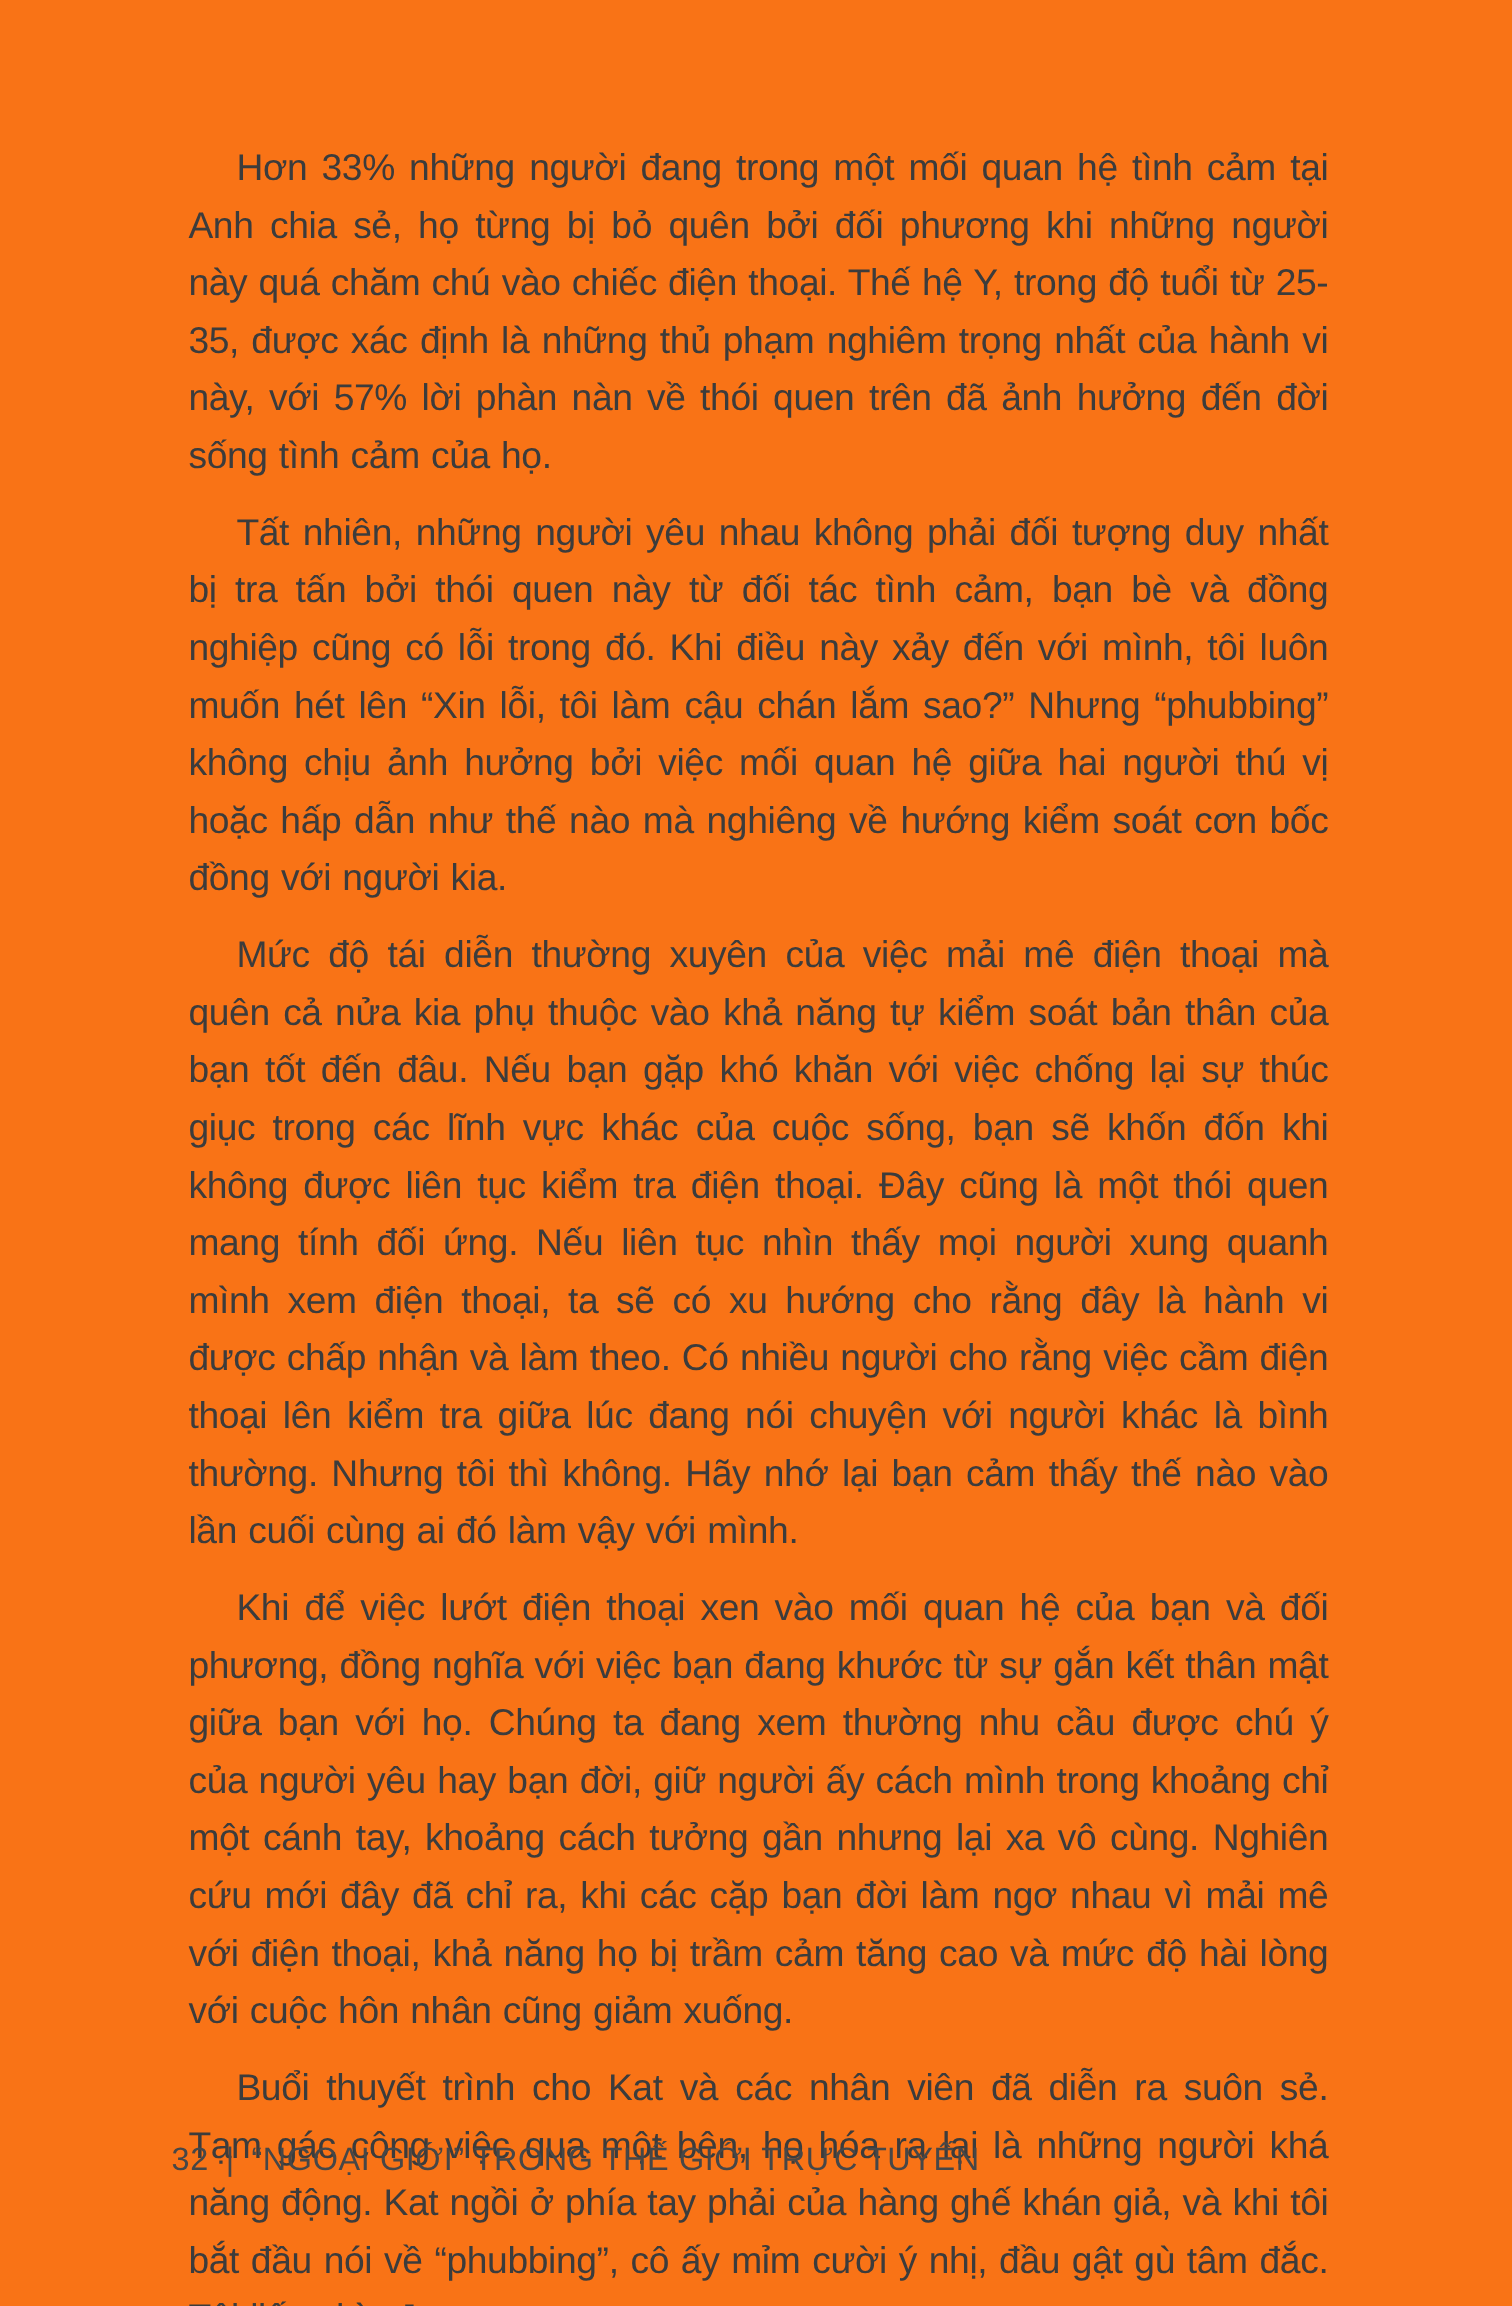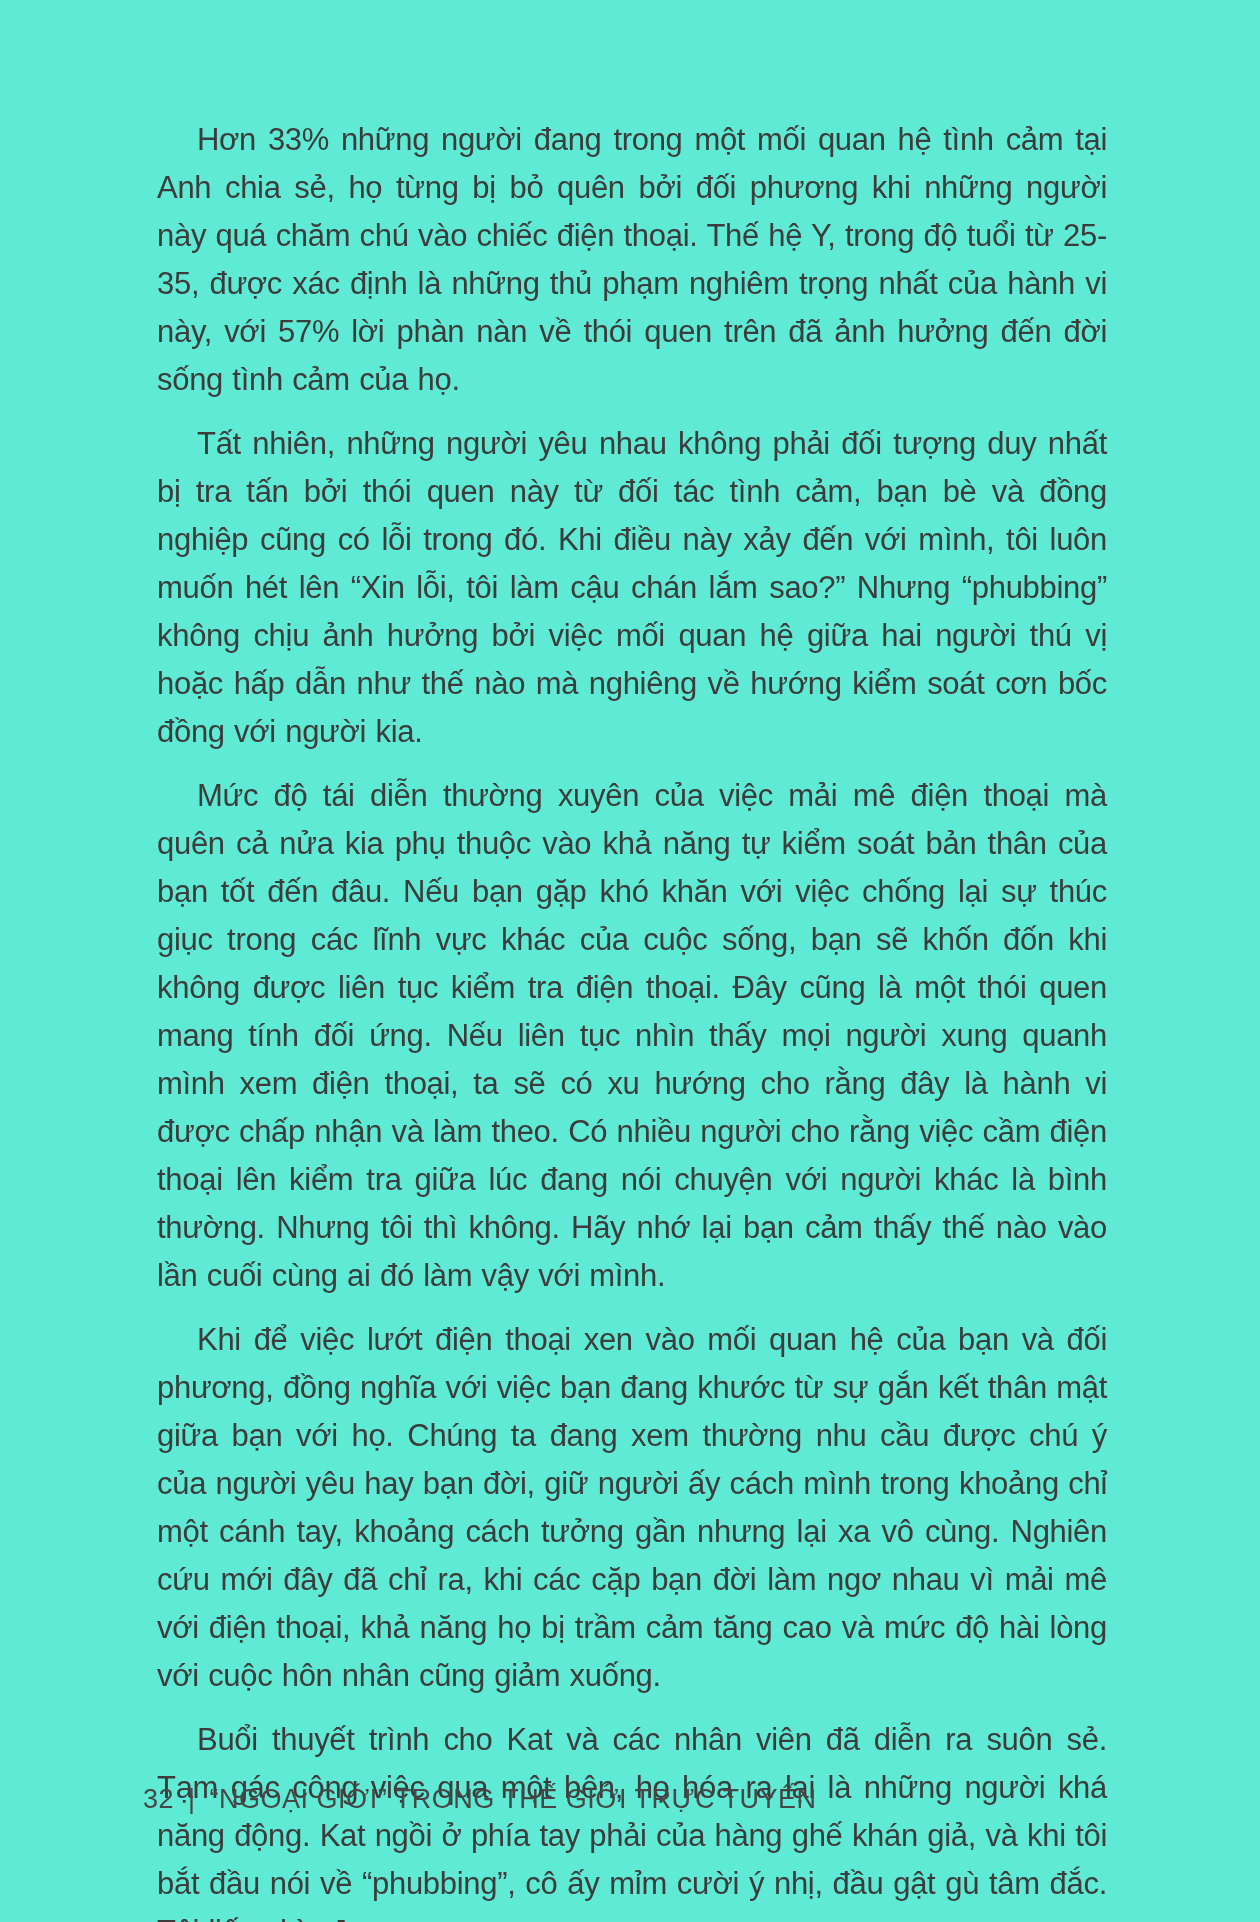--- a/index.html
+++ b/index.html
@@ -4,21 +4,21 @@
 <style>
   html, body {
     margin: 0;
     padding: 0;
     background: #ffffff;
   }
   .page {
     position: relative;
     width: 1260px;
     height: 1922px;
-    background: #5eead4;
+    background: #f97316;
     font-family: "Liberation Sans", "DejaVu Sans", sans-serif;
     overflow: hidden;
   }
   .text-block {
     position: absolute;
     left: 157px;
     top: 116px;
     width: 950px;
   }
   .para {

